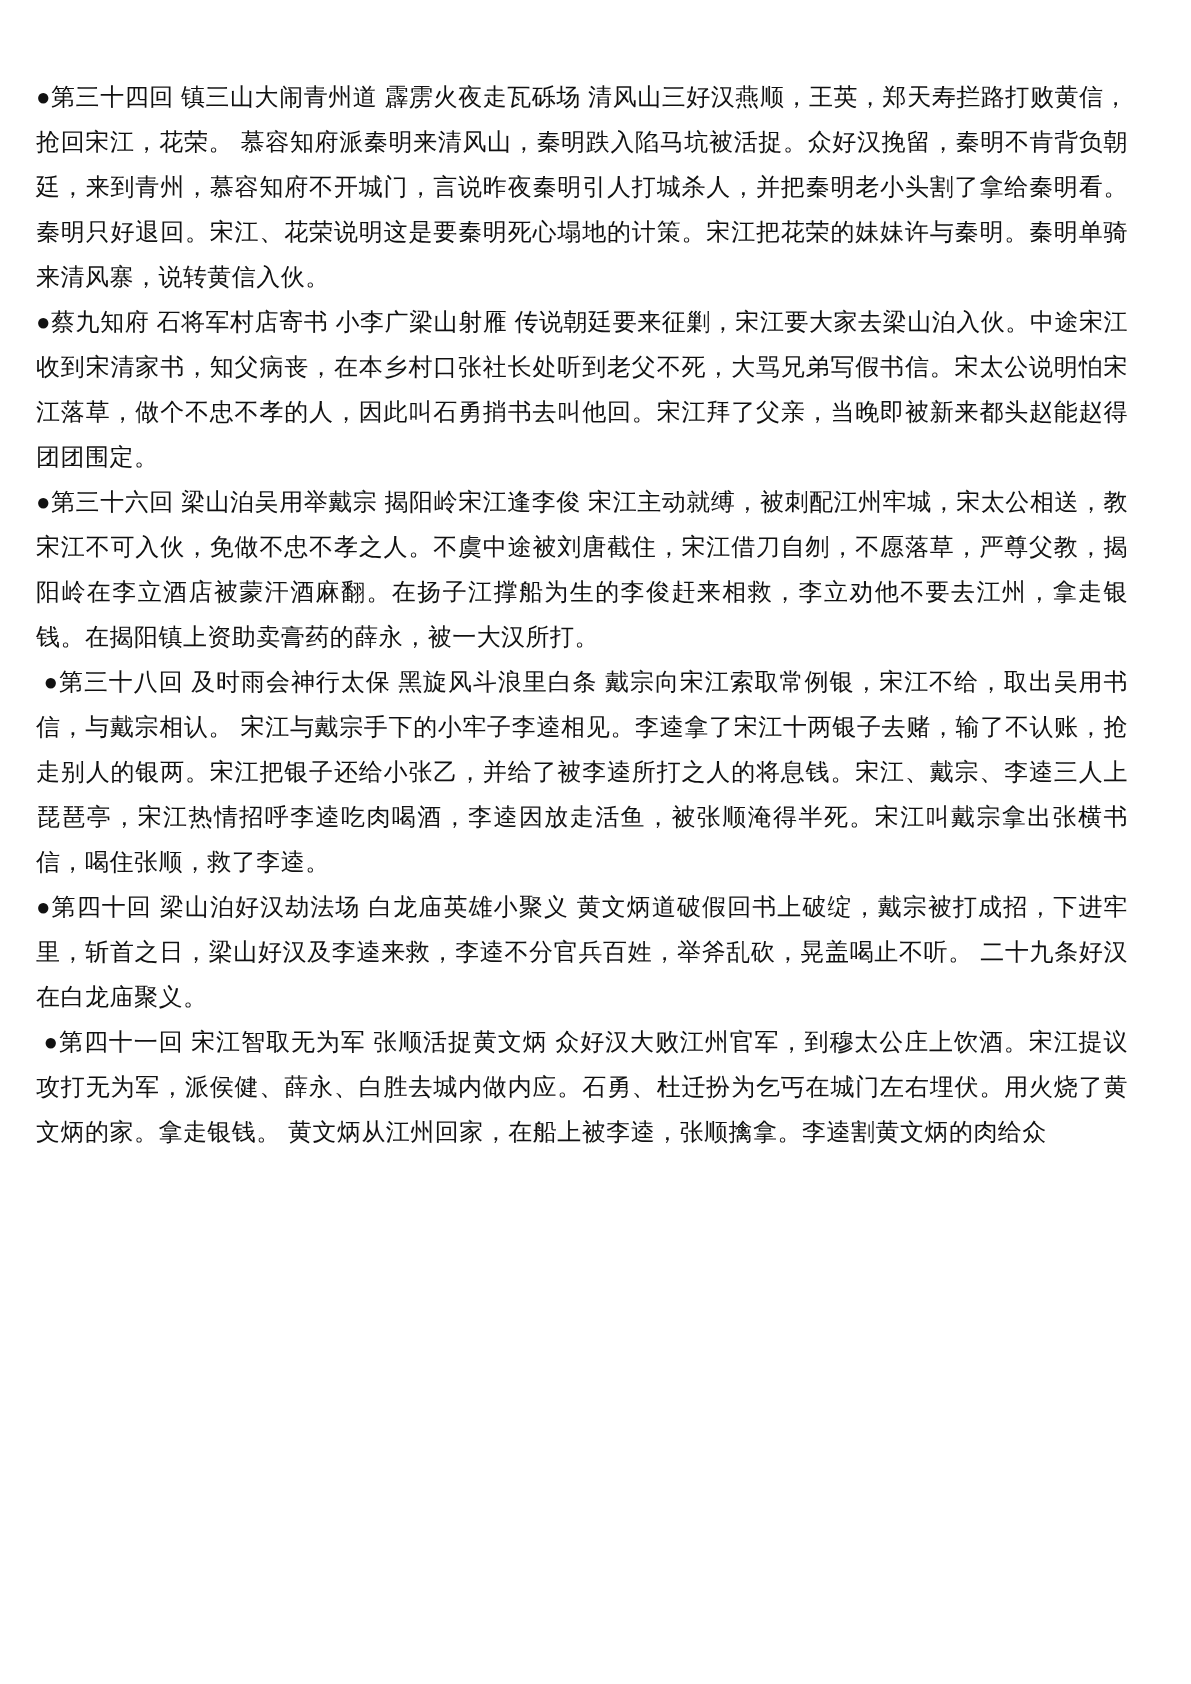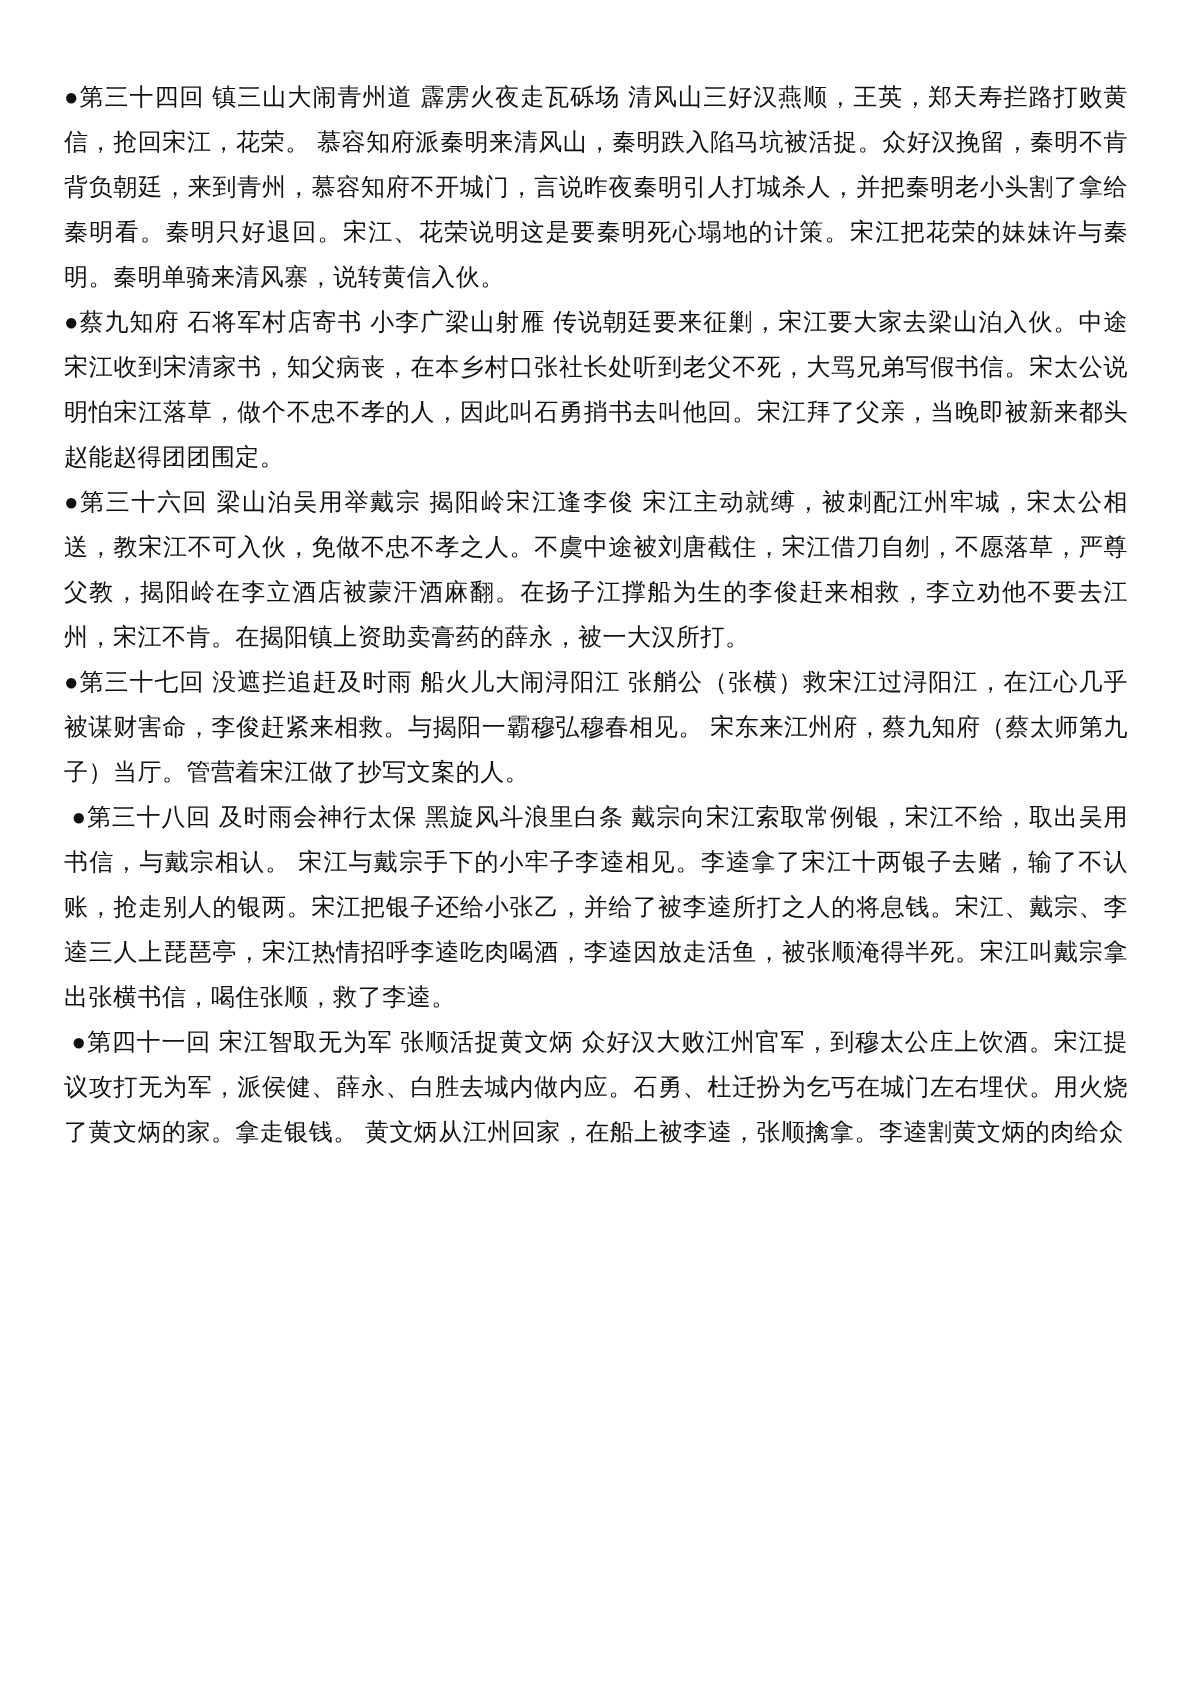--- a/index.html
+++ b/index.html
@@ -10,37 +10,37 @@
   body {
     width: 1191px;
     height: 1684px;
     overflow: hidden;
     font-family: "Liberation Sans", "DejaVu Sans", sans-serif;
   }
   .page {
     box-sizing: border-box;
     width: 1191px;
     height: 1684px;
-    padding: 74px 63px 0 64px;
+    padding: 74px 63px 0 36px;
     background: #ffffff;
   }
   .para {
     margin: 0;
     font-size: 24px;
     line-height: 45px;
     color: #111111;
     text-align: justify;
     white-space: pre-wrap;
     word-break: break-all;
     letter-spacing: 0.02em;
   }
 </style>
 </head>
 <body>
 
 <div class="page">
   <p class="para">●第三十四回 镇三山大闹青州道 霹雳火夜走瓦砾场 清风山三好汉燕顺，王英，郑天寿拦路打败黄信，抢回宋江，花荣。 慕容知府派秦明来清风山，秦明跌入陷马坑被活捉。众好汉挽留，秦明不肯背负朝廷，来到青州，慕容知府不开城门，言说昨夜秦明引人打城杀人，并把秦明老小头割了拿给秦明看。秦明只好退回。宋江、花荣说明这是要秦明死心塌地的计策。宋江把花荣的妹妹许与秦明。秦明单骑来清风寨，说转黄信入伙。</p>
   <p class="para">●蔡九知府 石将军村店寄书 小李广梁山射雁 传说朝廷要来征剿，宋江要大家去梁山泊入伙。中途宋江收到宋清家书，知父病丧，在本乡村口张社长处听到老父不死，大骂兄弟写假书信。宋太公说明怕宋江落草，做个不忠不孝的人，因此叫石勇捎书去叫他回。宋江拜了父亲，当晚即被新来都头赵能赵得团团围定。</p>
-  <p class="para">●第三十六回 梁山泊吴用举戴宗 揭阳岭宋江逢李俊 宋江主动就缚，被刺配江州牢城，宋太公相送，教宋江不可入伙，免做不忠不孝之人。不虞中途被刘唐截住，宋江借刀自刎，不愿落草，严尊父教，揭阳岭在李立酒店被蒙汗酒麻翻。在扬子江撑船为生的李俊赶来相救，李立劝他不要去江州，宋江不肯。在揭阳镇上资助卖膏药的薛永，被一大汉所打。</p>
-  <p class="para">●第三十七回 没遮拦追赶及时雨 船火儿大闹浔阳江 张艄公（张横）救宋江过浔阳江，在江心几乎被谋财害命，李俊赶紧来相救。与揭阳一霸穆弘穆春相见。 宋东来江州府，蔡九知府（蔡太师第九子）当厅。管营着宋江做了抄写文案的人。</p>
+  <p class="para">●第三十六回 梁山泊吴用举戴宗 揭阳岭宋江逢李俊 宋江主动就缚，被刺配江州牢城，宋太公相送，教宋江不可入伙，免做不忠不孝之人。不虞中途被刘唐截住，宋江借刀自刎，不愿落草，严尊父教，揭阳岭在李立酒店被蒙汗酒麻翻。在扬子江撑船为生的李俊赶来相救，李立劝他不要去江州，拿走银钱。在揭阳镇上资助卖膏药的薛永，被一大汉所打。</p>
   <p class="para"> ●第三十八回 及时雨会神行太保 黑旋风斗浪里白条 戴宗向宋江索取常例银，宋江不给，取出吴用书信，与戴宗相认。 宋江与戴宗手下的小牢子李逵相见。李逵拿了宋江十两银子去赌，输了不认账，抢走别人的银两。宋江把银子还给小张乙，并给了被李逵所打之人的将息钱。宋江、戴宗、李逵三人上琵琶亭，宋江热情招呼李逵吃肉喝酒，李逵因放走活鱼，被张顺淹得半死。宋江叫戴宗拿出张横书信，喝住张顺，救了李逵。</p>
+  <p class="para">●第四十回 梁山泊好汉劫法场 白龙庙英雄小聚义 黄文炳道破假回书上破绽，戴宗被打成招，下进牢里，斩首之日，梁山好汉及李逵来救，李逵不分官兵百姓，举斧乱砍，晃盖喝止不听。 二十九条好汉在白龙庙聚义。</p>
   <p class="para"> ●第四十一回 宋江智取无为军 张顺活捉黄文炳 众好汉大败江州官军，到穆太公庄上饮酒。宋江提议攻打无为军，派侯健、薛永、白胜去城内做内应。石勇、杜迁扮为乞丐在城门左右埋伏。用火烧了黄文炳的家。拿走银钱。 黄文炳从江州回家，在船上被李逵，张顺擒拿。李逵割黄文炳的肉给众</p>
 </div>
 
 </body></html>

